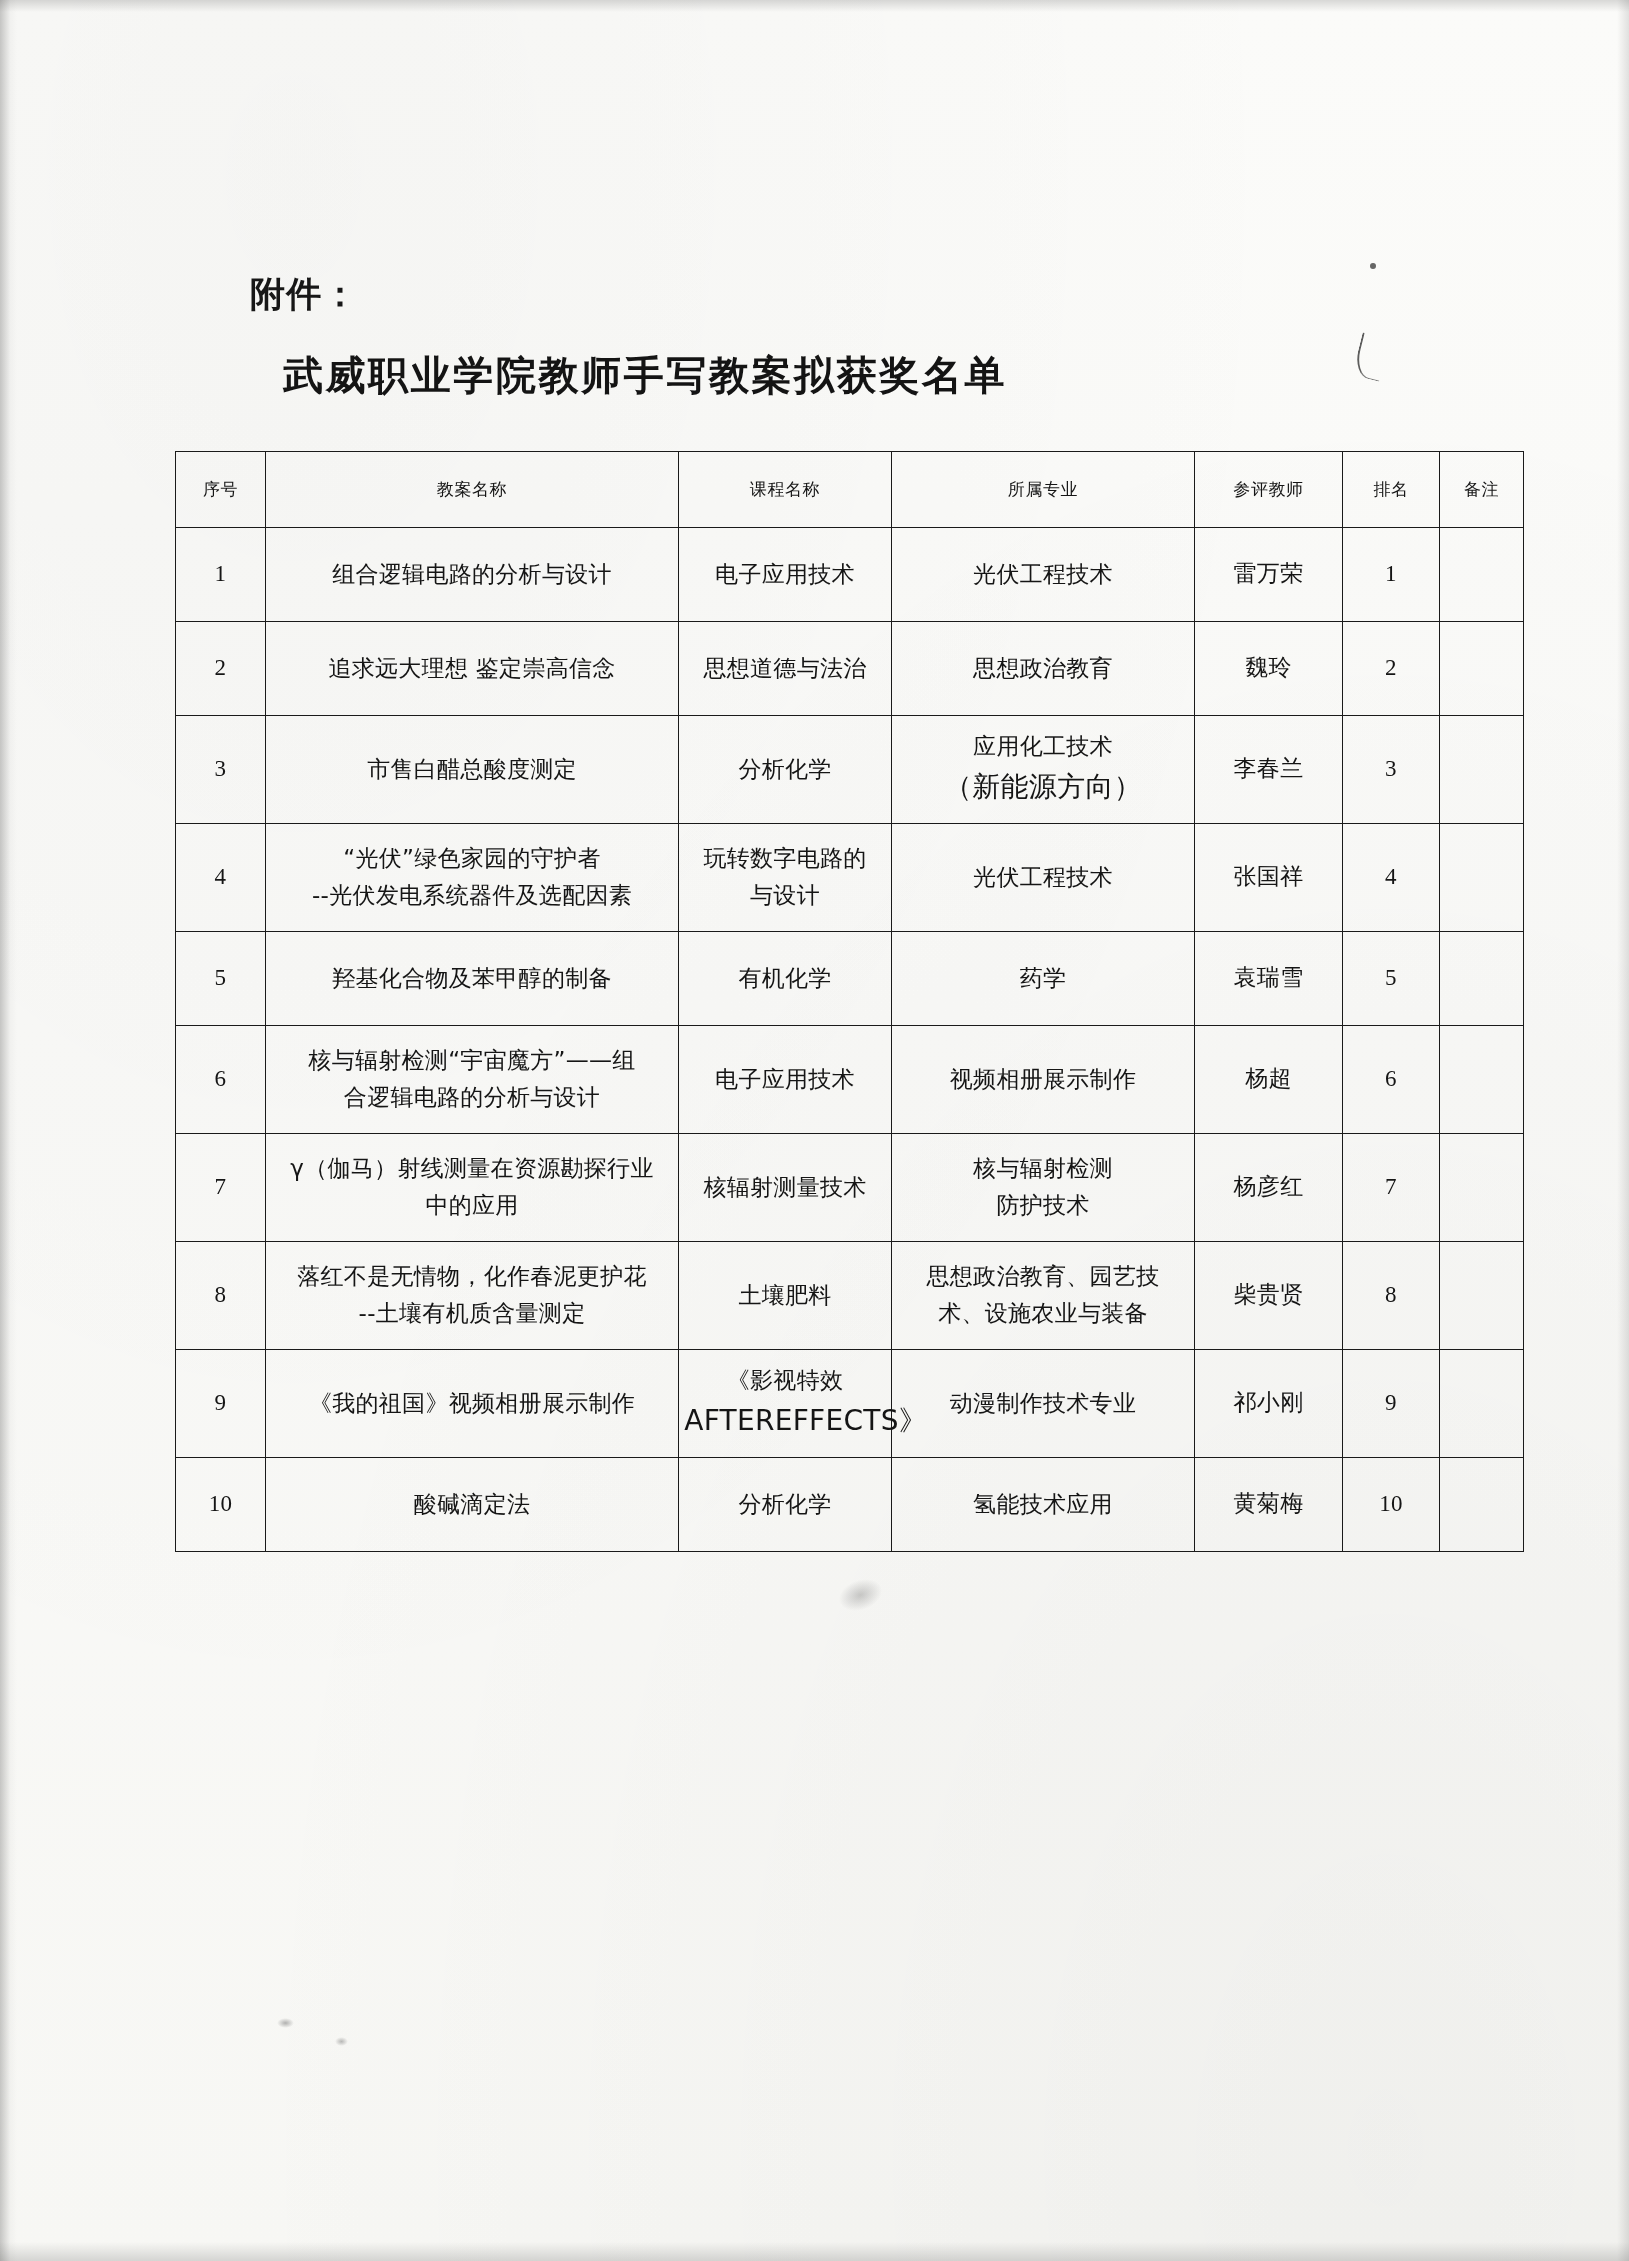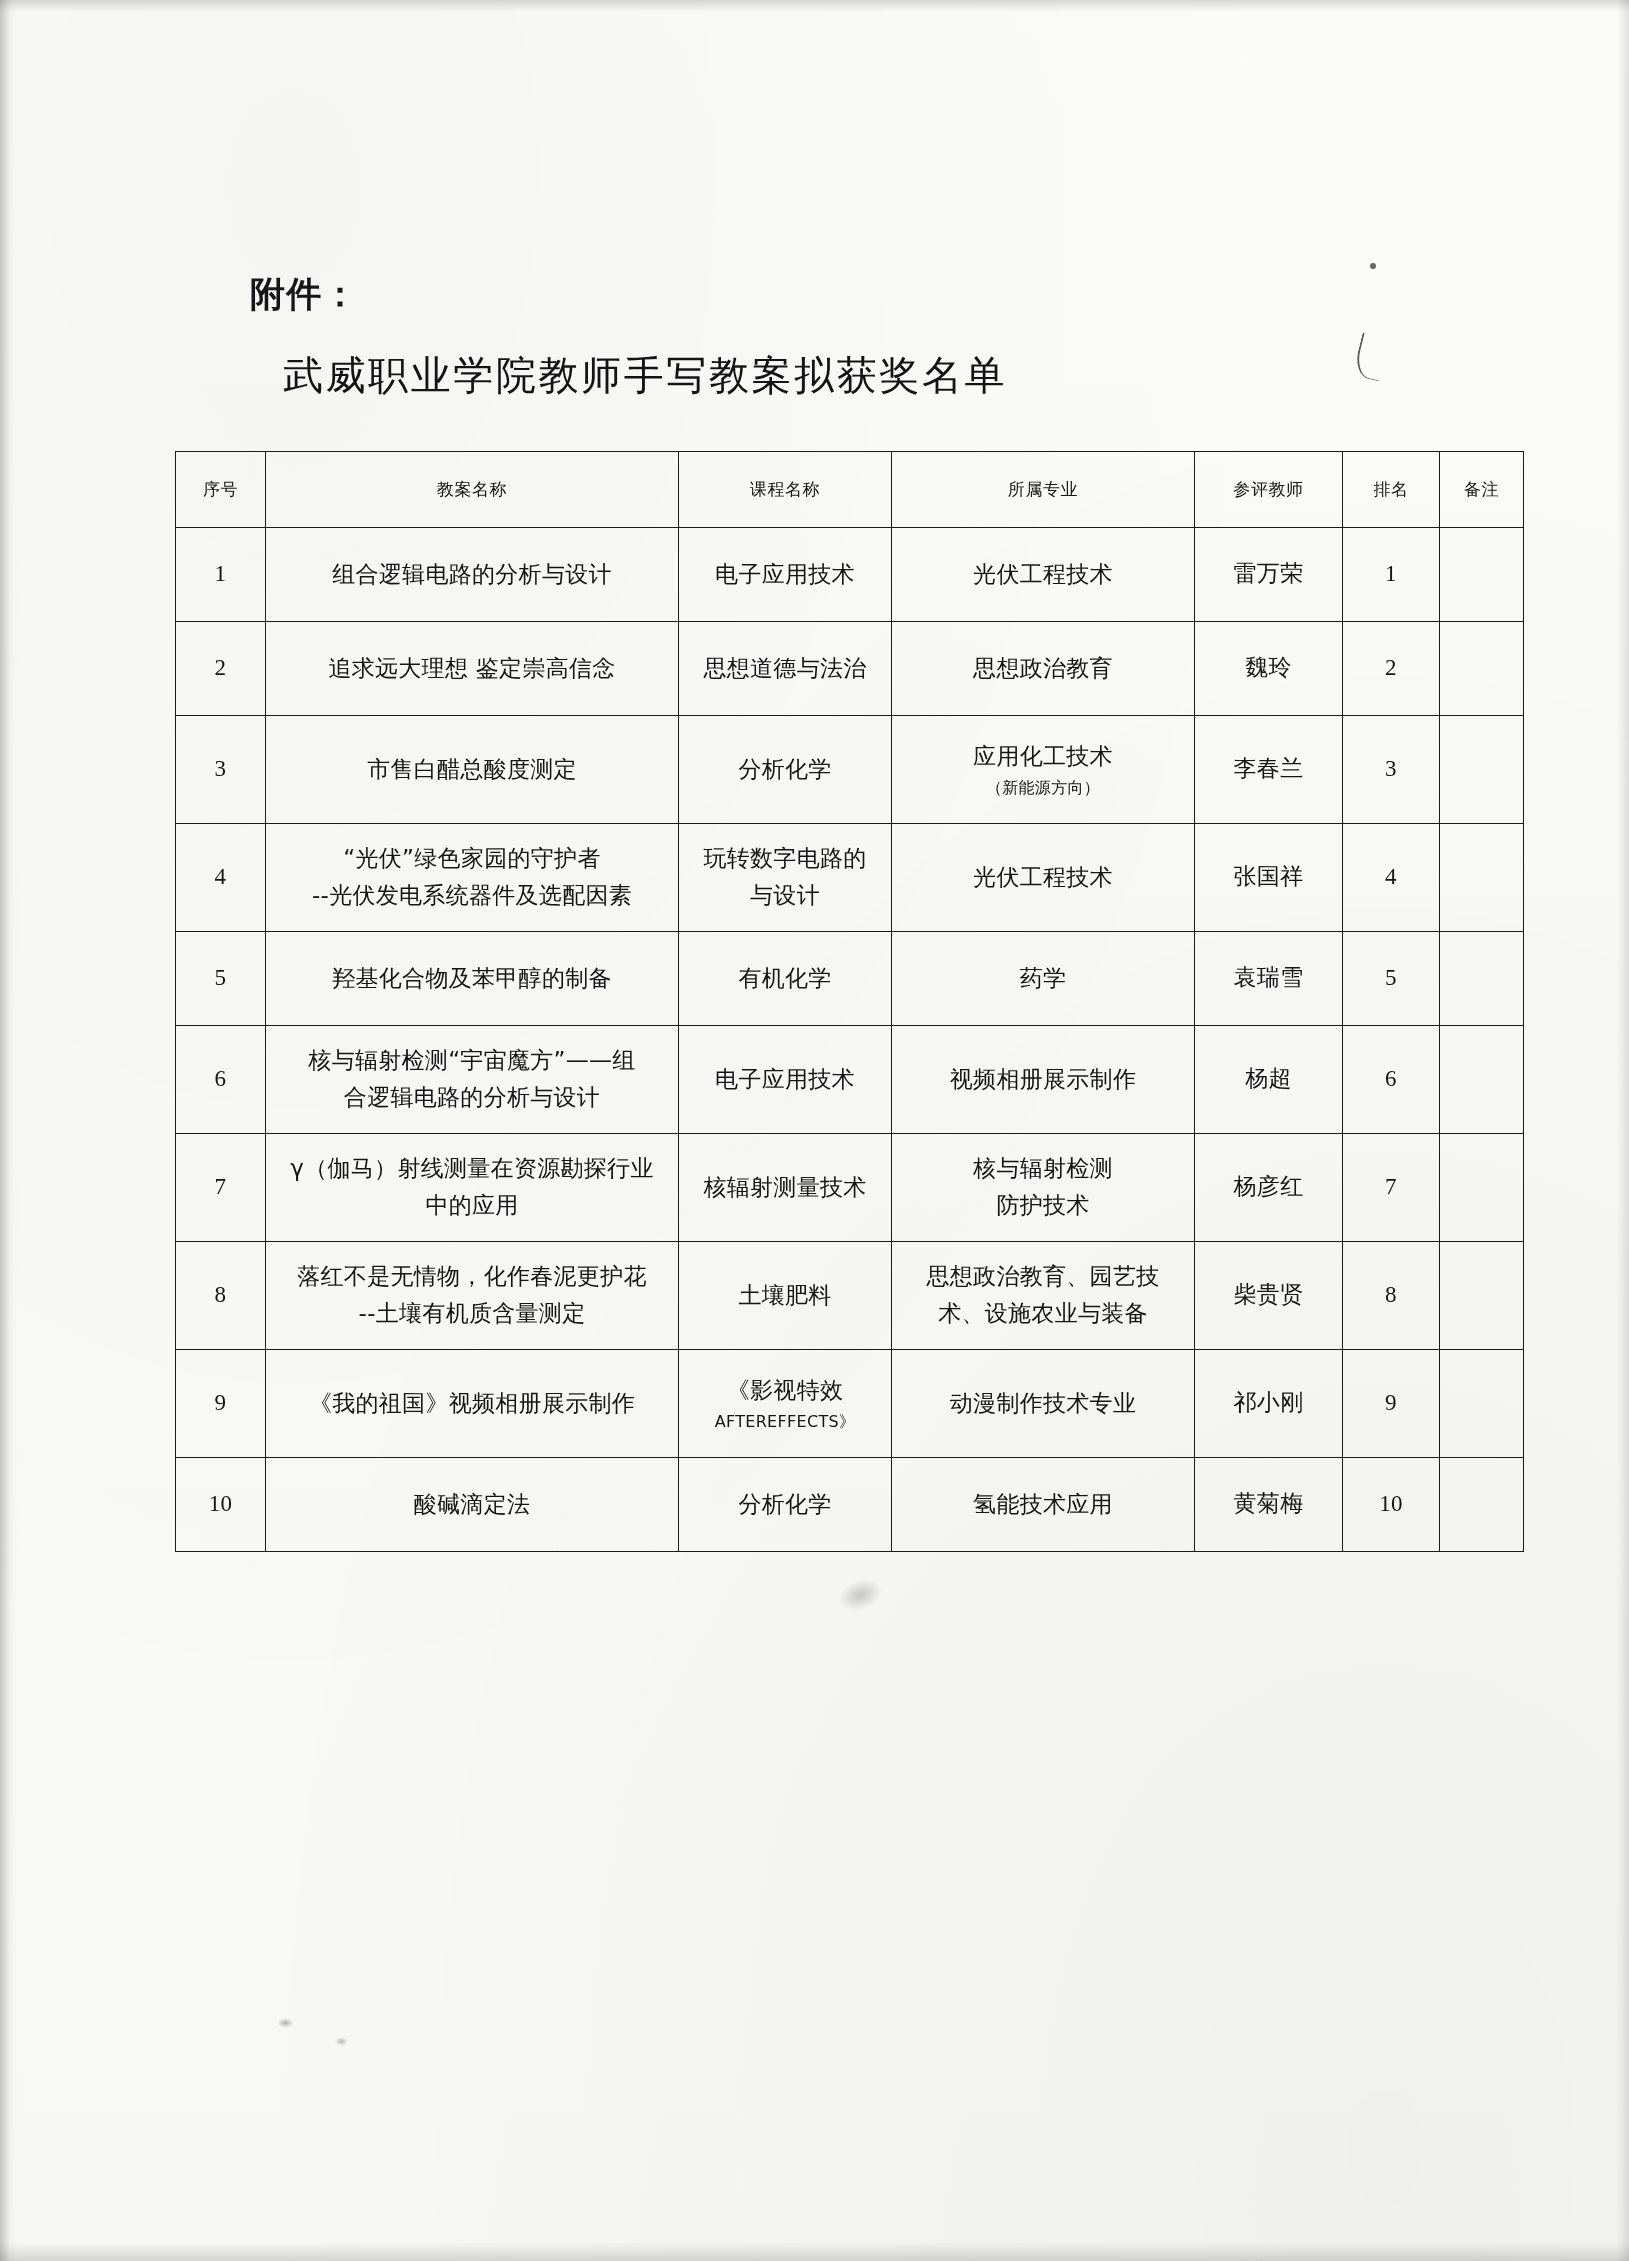--- a/index.html
+++ b/index.html
@@ -66,21 +66,21 @@
   }
 
   
   .doc-title {
     position: absolute;
     left: 0;
     top: 348px;
     width: 1452px;
     text-align: center;
     font-size: 40px;
-    font-weight: normal;
+    font-weight: bold;
     letter-spacing: 2.6px;
     font-family: "DejaVu Sans", "Liberation Sans", sans-serif;
     color: #141414;
   }
   .doc-title .inner {
     display: inline-block;
     transform: translateX(-81px);
   }
 
   
@@ -162,21 +162,21 @@
     font-family: "Liberation Serif", "DejaVu Serif", serif;
   }
   .two-line {
     display: block;
     line-height: 1.6;
   }
   .row-h-1 { height: 94px; }
   .row-h-2 { height: 108px; }
 
   .cell-sub {
-    font-size: 16px;
+    font-size: 28px;
   }
 
   
   col.c-idx    { width: 90px; }
   col.c-name   { width: 413px; }
   col.c-course { width: 213px; }
   col.c-major  { width: 303px; }
   col.c-teach  { width: 148px; }
   col.c-rank   { width: 97px; }
   col.c-note   { width: 84px; }

